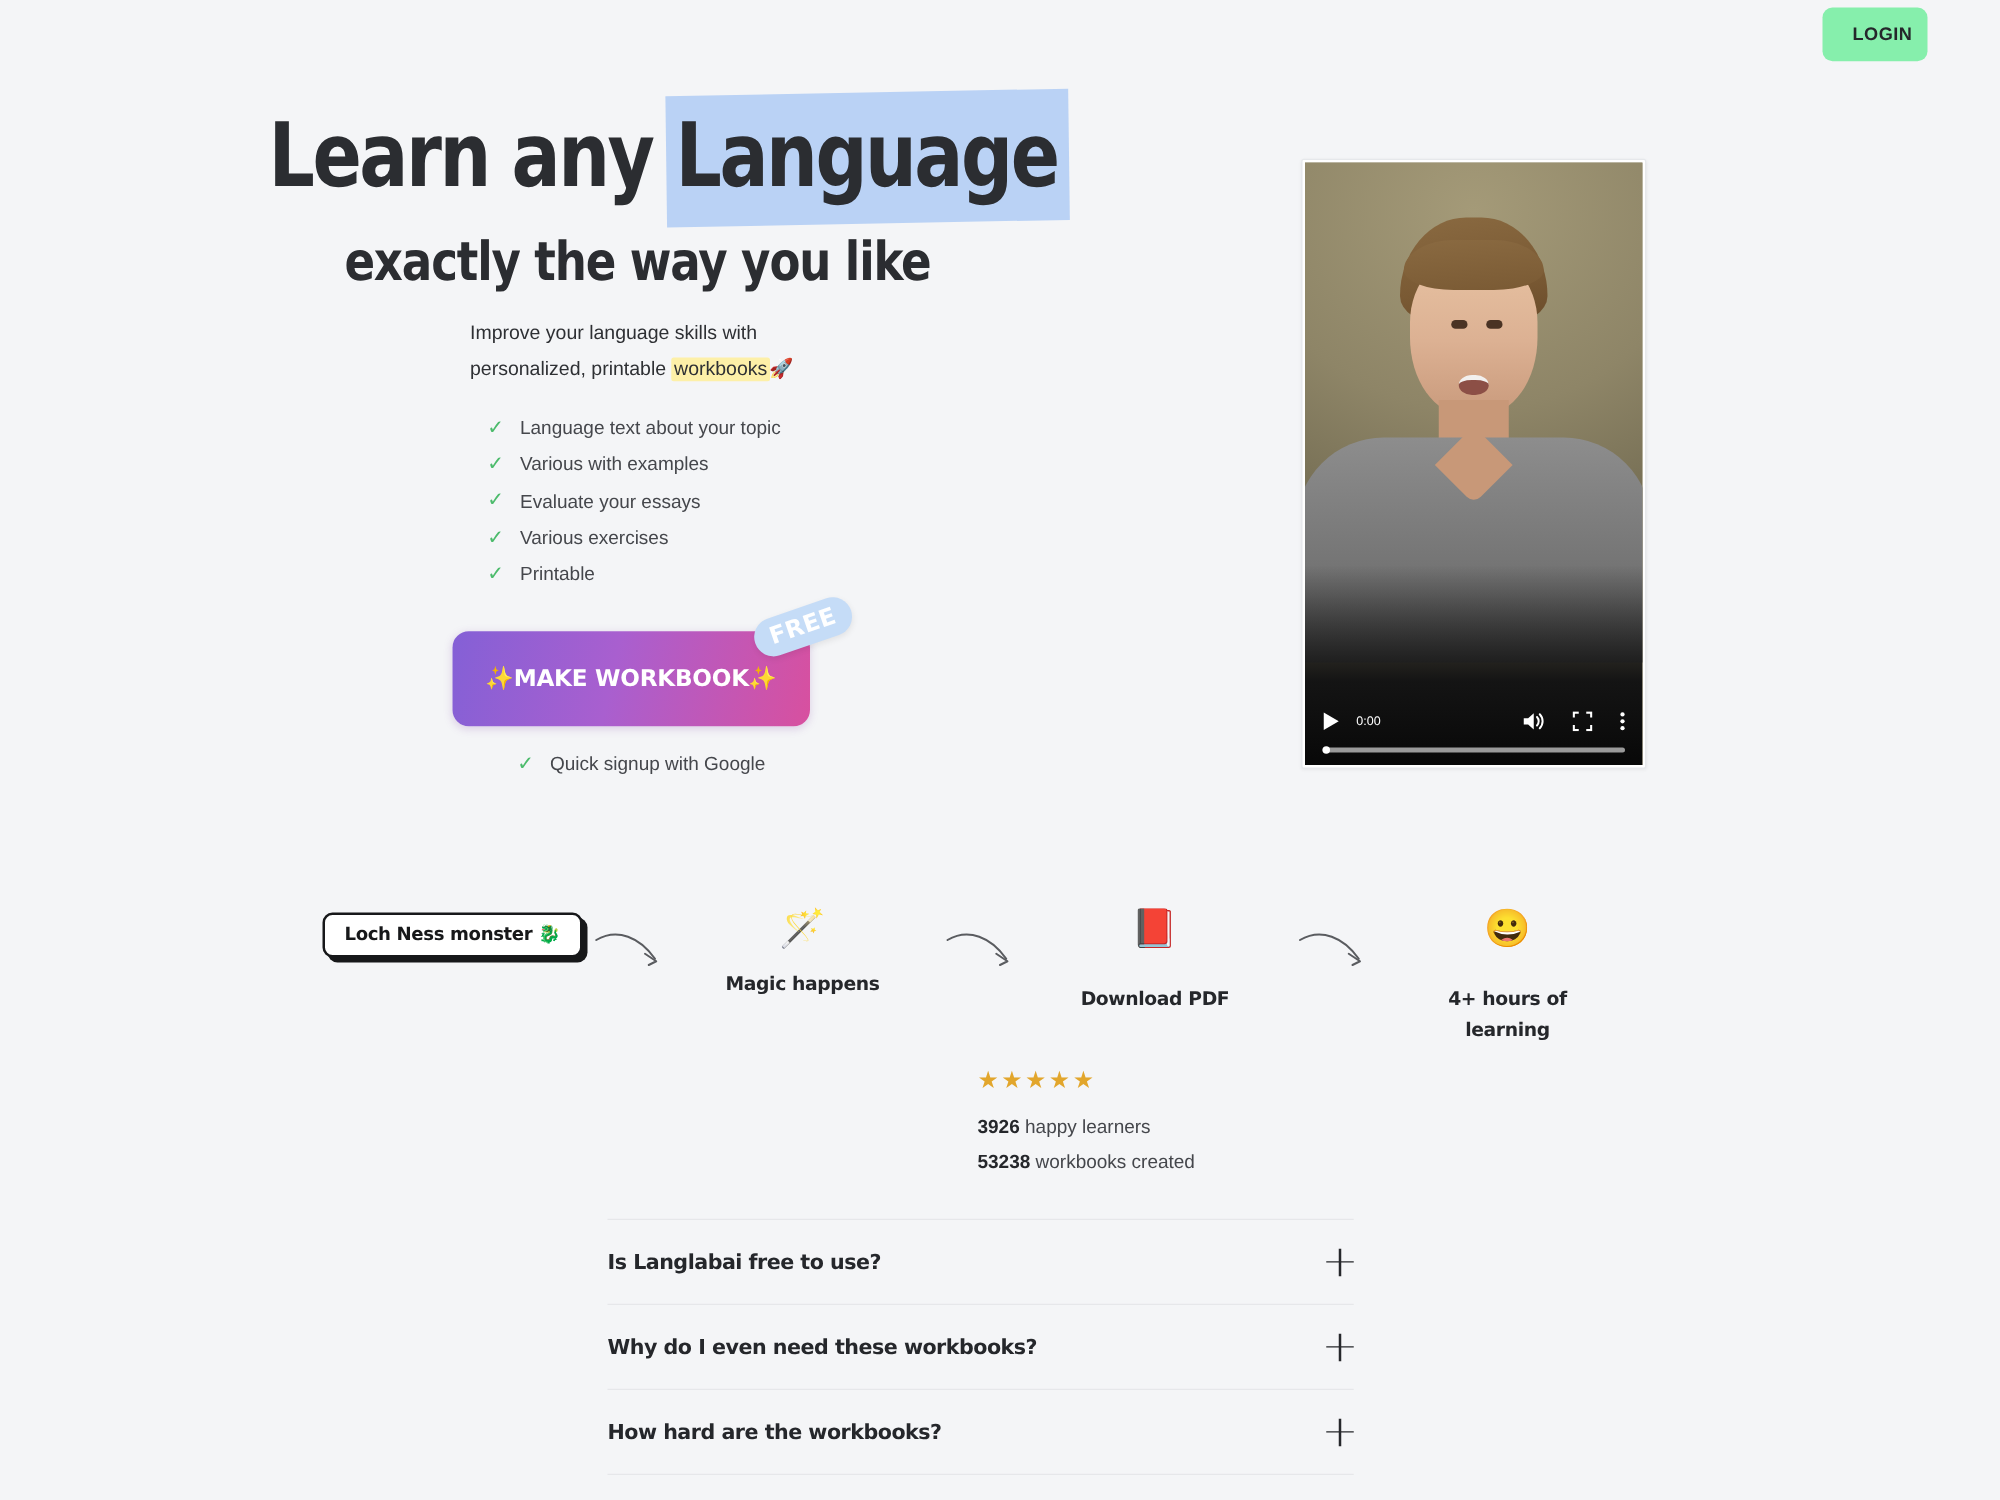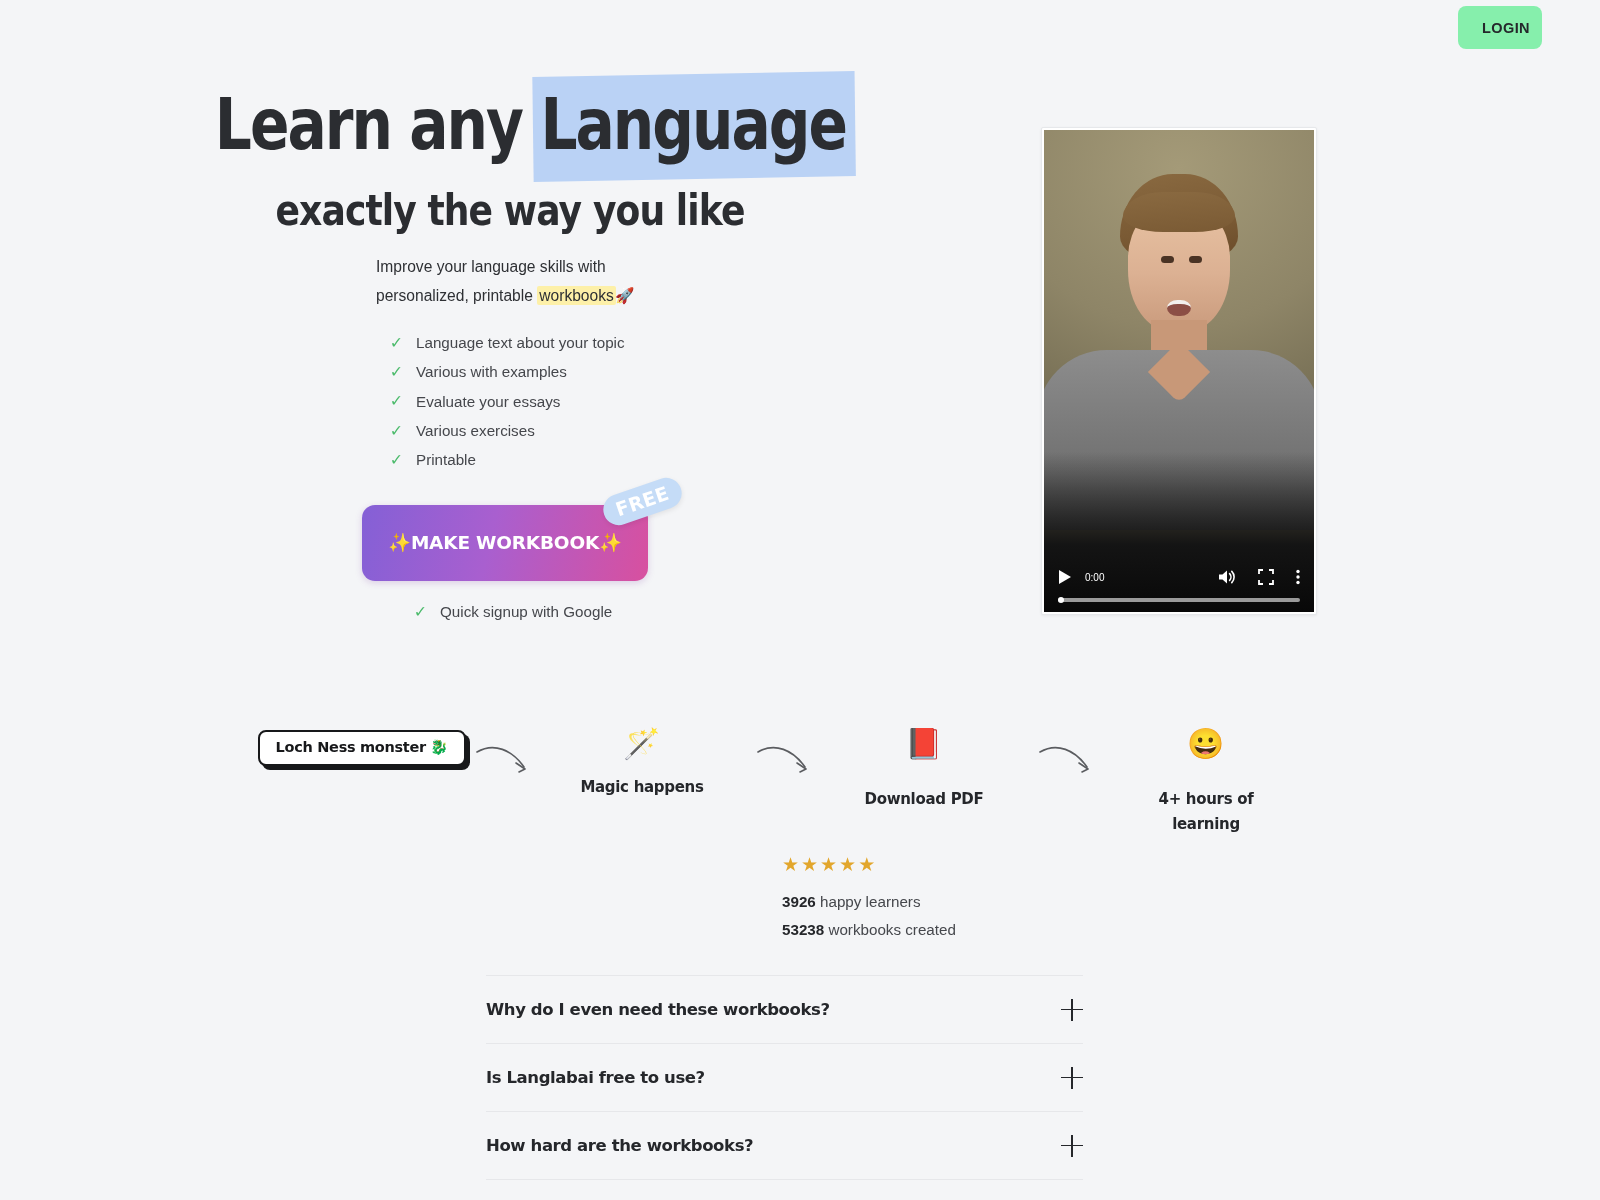--- a/index.html
+++ b/index.html
@@ -534,25 +534,25 @@
   <div class="rating">
     <div class="stars">★★★★★</div>
     <div class="rating-line">
       <b>3926</b><span> happy learners</span><br>
       <b>53238</b><span> workbooks created</span>
     </div>
   </div>
 
   <div class="faq">
     <div class="faq-item">
+      <span class="faq-q">Is Langlabai free to use?</span>
+      <span class="faq-plus"></span>
+    </div>
+    <div class="faq-item">
       <span class="faq-q">Why do I even need these workbooks?</span>
-      <span class="faq-plus"></span>
-    </div>
-    <div class="faq-item">
-      <span class="faq-q">Is Langlabai free to use?</span>
       <span class="faq-plus"></span>
     </div>
     <div class="faq-item">
       <span class="faq-q">How hard are the workbooks?</span>
       <span class="faq-plus"></span>
     </div>
   </div>
 
 </div>
 

